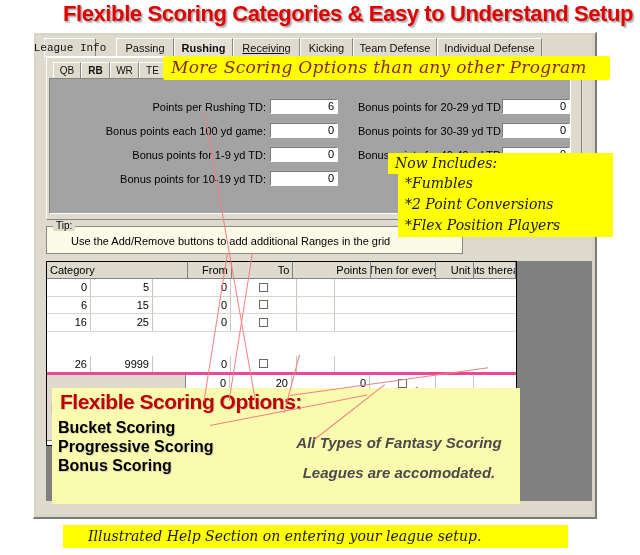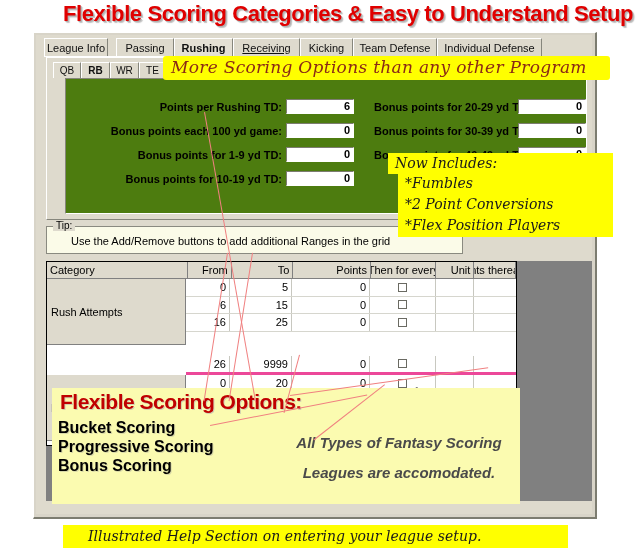--- a/index.html
+++ b/index.html
@@ -65,26 +65,25 @@
     background:#dedacd;
     border-left:1px solid #ffffff;border-top:1px solid #ffffff;
     border-right:1px solid #86867c;
     box-sizing:border-box;
     display:flex;align-items:center;justify-content:center;
     font-size:10px;color:#101010;padding:0 5px;
   }
   .subtab.sel{font-weight:bold;}
   
   .fieldarea{
-    position:absolute;left:18px;top:20px;width:522px;height:136px;
-    background:#4d7c0f;
+    position:absolute;left:2px;top:20px;width:522px;height:136px;
+    background:#a3a3a3;
     border-left:1px solid #86867c;border-top:1px solid #86867c;
     border-right:1px solid #ffffff;border-bottom:1px solid #ffffff;
     box-sizing:border-box;
-    font-weight:bold;
   }
   .field{position:absolute;display:flex;align-items:center;}
   .field .lbl{
     font-size:11px;color:#000;text-align:right;white-space:nowrap;
   }
   .field .box{
     width:68px;height:15px;background:#ffffff;
     border-top:1px solid #7c7c70;border-left:1px solid #7c7c70;
     border-right:1px solid #ffffff;border-bottom:1px solid #ffffff;
     box-sizing:border-box;
@@ -207,21 +206,21 @@
 <body>
 
 <div class="banner">
   <div class="banner-text">Flexible Scoring Categories &amp; Easy to Understand Setup</div>
 </div>
 
 <div class="window">
   <div class="window-inner">
 
     <div class="tabstrip">
-      <div class="tab" style="left:0px;width:64px;">
+      <div class="tab" style="left:0px;width:52px;font-family:Liberation Mono, monospace;">
           <span>League Info</span>
         </div>
       <div class="tab" style="left:72px;width:58px;">
           <span>Passing</span>
         </div>
       <div class="tab sel" style="left:130px;width:59px;">
           <span>Rushing</span>
         </div>
       <div class="tab" style="left:189px;width:67px;text-decoration:underline;">
           <span>Receiving</span>
@@ -305,21 +304,20 @@
           <div class="gcell c-cat" style="justify-content:flex-start;">Category</div>
           <div class="gcell c-from">From</div>
           <div class="gcell c-to">To</div>
           <div class="gcell c-pts">Points</div>
           <div class="gcell c-every">Then for every</div>
           <div class="gcell c-unit">Unit</div>
           <div class="gcell c-after" style="width:42px;">Points thereafter</div>
         </div>
 
         <div class="catgroup">
-          <div class="catcell" style="height:66px;">Rush Attempts</div>
           <div class="rowsgroup">
             <div class="gridrow grouprow">
               <div class="gcell c-from">0</div>
               <div class="gcell c-to">5</div>
               <div class="gcell c-pts">0</div>
               <div class="gcell c-every">
                   <span class="chk"></span>
                 </div>
               <div class="gcell c-unit"></div>
               <div class="gcell c-after" style="width:42px;"></div>

